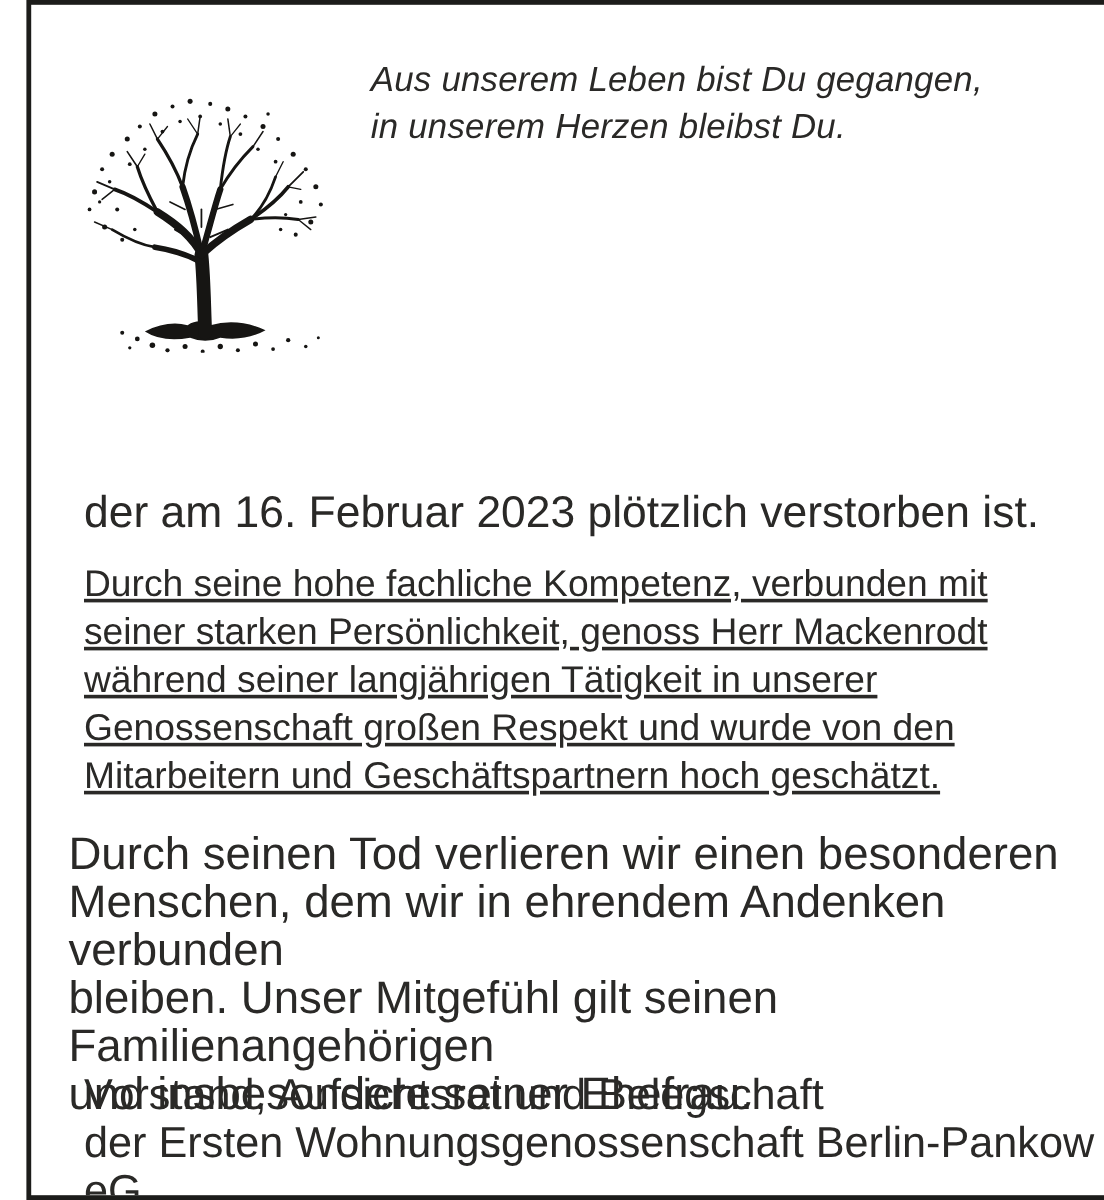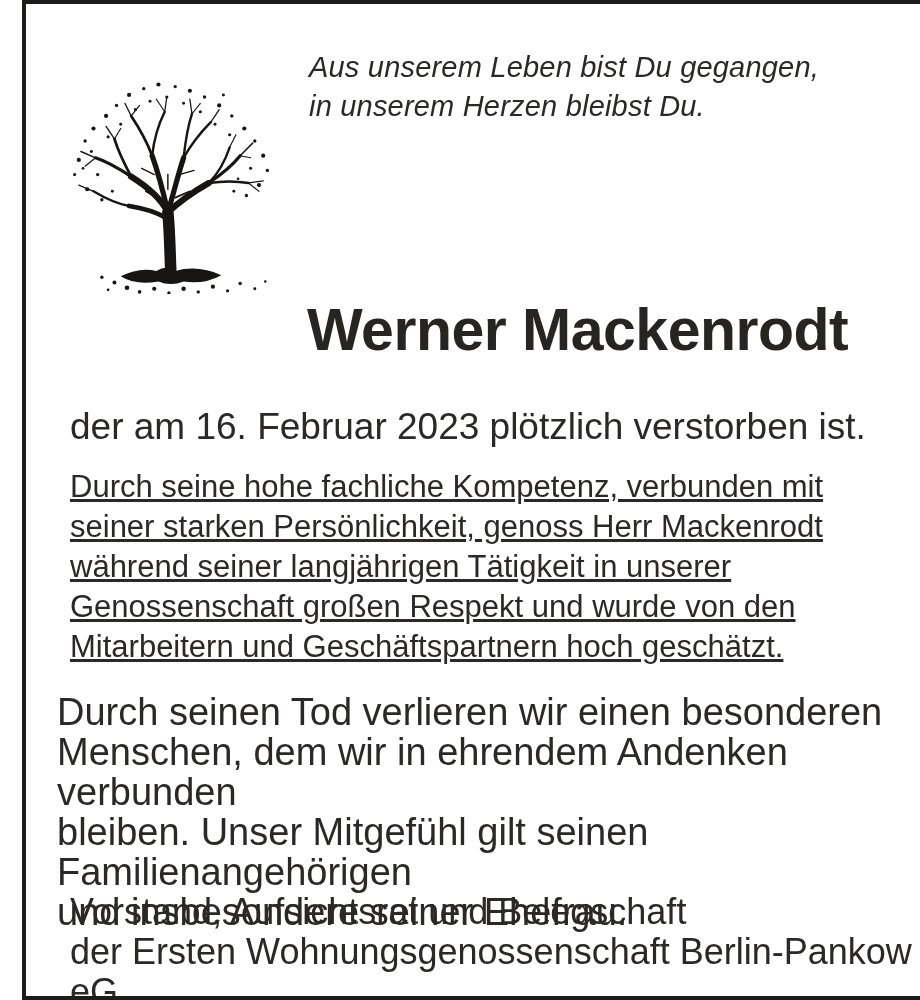--- a/index.html
+++ b/index.html
@@ -200,21 +200,20 @@
       <path d="M84,96 L72,90" stroke-width="1.3"></path>
       <path d="M108,96 L122,92" stroke-width="1.3"></path>
       <path d="M97,110 L97,96" stroke-width="1.4"></path>
     </g>
   </svg>
 
   <div class="epigraph">Aus unserem Leben bist Du gegangen,
 in unserem Herzen bleibst Du.</div>
 
 
-  <div class="deceased-name">Werner Mackenrodt</div>
 
   <div class="death-line">der am 16. Februar 2023 plötzlich verstorben ist.</div>
 
   <div class="para-1">Durch seine hohe fachliche Kompetenz, verbunden mit
 seiner starken Persönlichkeit, genoss Herr Mackenrodt
 während seiner langjährigen Tätigkeit in unserer
 Genossenschaft großen Respekt und wurde von den
 Mitarbeitern und Geschäftspartnern hoch geschätzt.</div>
 
   <div class="para-2">Durch seinen Tod verlieren wir einen besonderen

